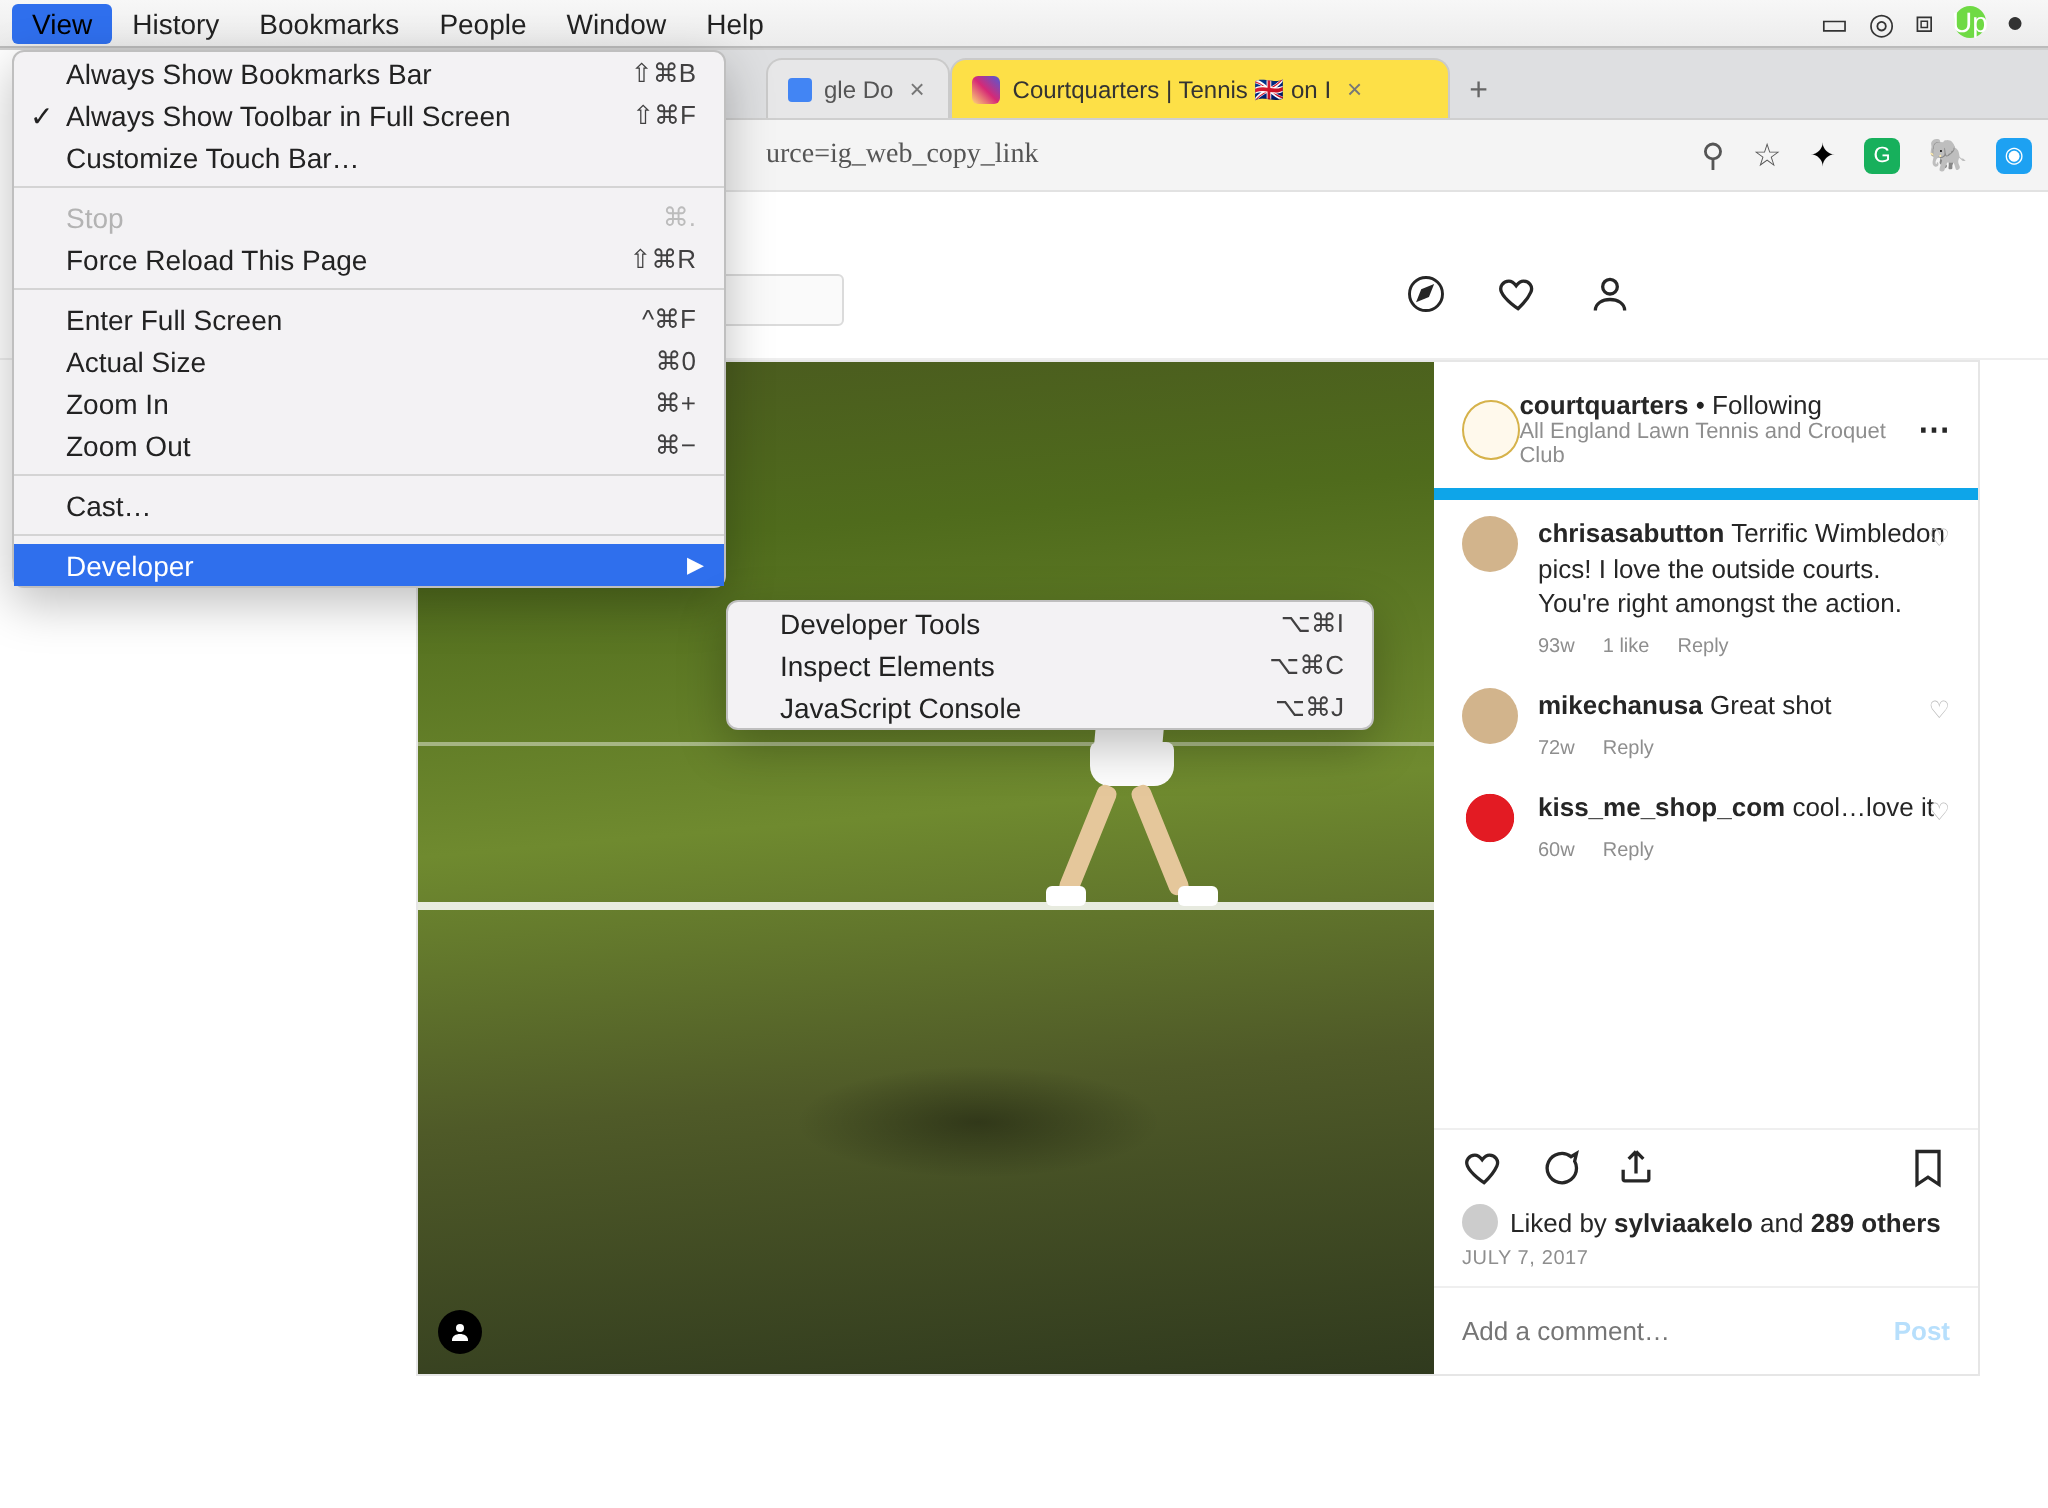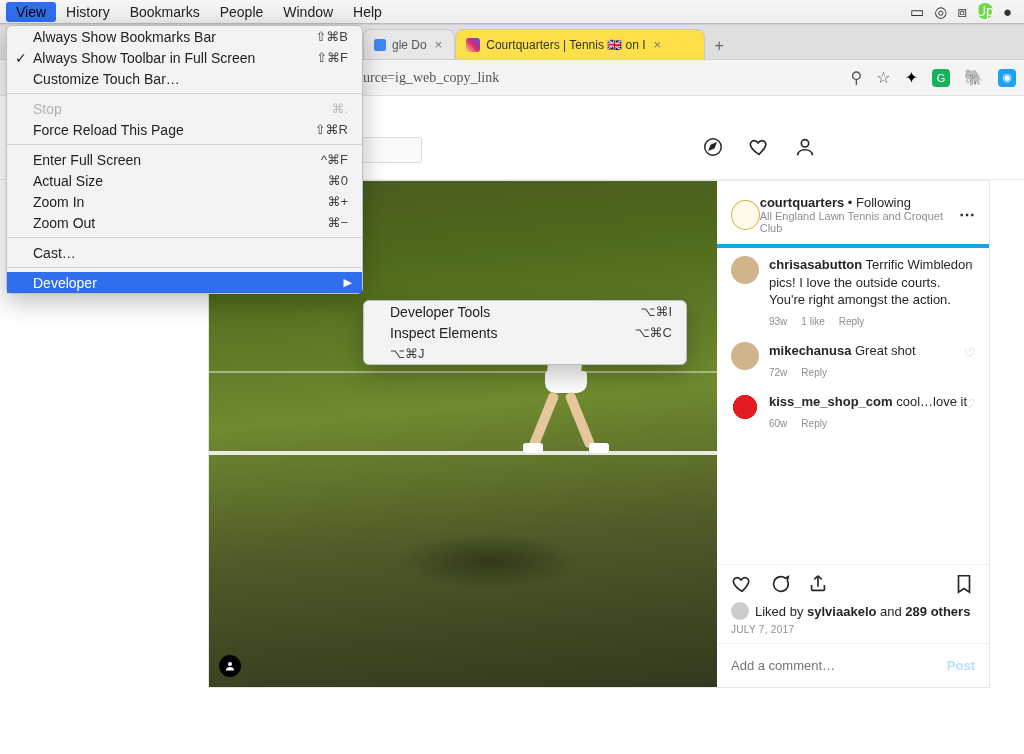--- a/index.html
+++ b/index.html
@@ -67,20 +67,21 @@
   .menu-row .sc  { color: inherit; opacity: .85; font-size: 13px; }
   .menu-row .arrow { position: absolute; right: 10px; font-size: 11px; }
   .menu-sep { height: 1px; background: #d4d4d4; margin: 4px 0; }
 
   
   .browser {
     position: absolute;
     top: 24px; left: 0px; right: 0; bottom: 0;
     background: #fff;
     border-top: 1px solid #d0d0d0;
+    padding-left: 20px;
   }
   .tabstrip {
     height: 35px;
     background: #dedfe1;
     display: flex;
     align-items: flex-end;
     padding-left: 363px;
     gap: 0;
     border-bottom: 1px solid #cfcfcf;
   }
@@ -192,21 +193,21 @@
 
   .ig-side {
     flex: 1;
     display: flex;
     flex-direction: column;
     font-size: 13px;
   }
   .ig-head {
     display: flex; align-items: center; 
     padding: 14px 14px 10px 14px;
-    border-bottom: 4px solid #0ea5e9;
+    border-bottom: 6px solid #0ea5e9;
   }
   .ig-ava { width: 30px; height: 30px; border-radius:50%; border:1px solid #d6b24a; background:#fff9ec;}
   .ig-user { font-weight:600; color:#262626; }
   .ig-follow { color:#262626; }
   .ig-loc { color:#8e8e8e; font-size:11px; }
   .ig-dots { margin-left:auto; font-size:16px; font-weight:bold; color:#262626; }
 
   .ig-comments { flex:1; overflow:hidden; padding: 8px 14px; }
   .cmt { display:flex; gap:10px; margin-bottom:14px; position:relative;}
   .cmt .cava { width:28px; height:28px; border-radius:50%; background:#d2b48c; flex-shrink:0;}
@@ -468,15 +469,16 @@
 <div class="menu-panel sub">
   <div class="menu-row">
     <span class="lbl">Developer Tools</span>
       <span class="sc">⌥⌘I</span>
   </div>
   <div class="menu-row">
     <span class="lbl">Inspect Elements</span>
       <span class="sc">⌥⌘C</span>
   </div>
   <div class="menu-row">
+    <span class="lbl">JavaScript Console</span>
       <span class="sc">⌥⌘J</span>
   </div>
 </div>
 
 </body></html>

